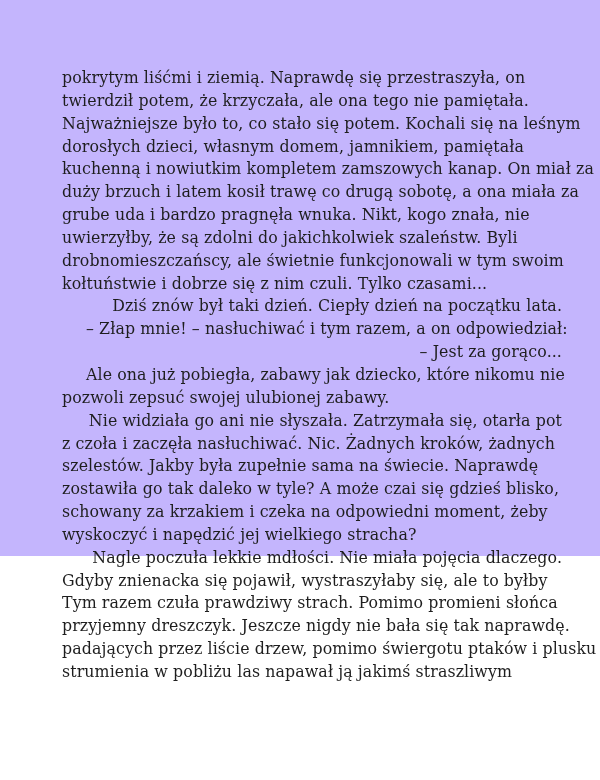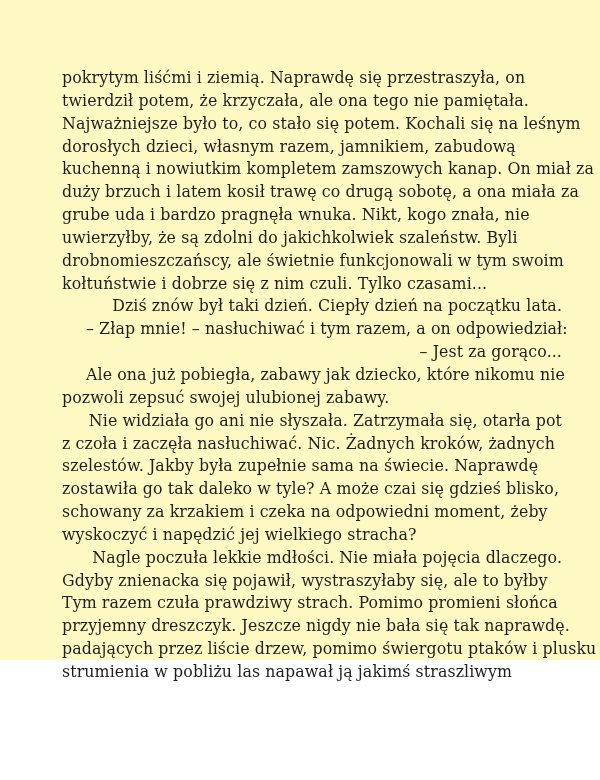--- a/index.html
+++ b/index.html
@@ -8,22 +8,22 @@
   }
   body {
     width: 600px;
     height: 780px;
     background: #ffffff;
     overflow: hidden;
   }
   .page {
     position: relative;
     width: 600px;
-    height: 660px;
-    background: #fef9c3;
+    height: 556px;
+    background: #c4b5fd;
     text-decoration: underline;
   }
   .text-block {
     position: absolute;
     left: 62px;
     top: 67px;
     width: 500px;
     font-family: "DejaVu Serif", "Liberation Serif", serif;
     font-size: 15.8px;
     line-height: 22.85px;
@@ -41,21 +41,21 @@
   }
 </style>
 </head>
 <body>
 
 <div class="page">
   <div class="text-block">
       <div class="text-line">pokrytym liśćmi i ziemią. Naprawdę się przestraszyła, on</div>
       <div class="text-line">twierdził potem, że krzyczała, ale ona tego nie pamiętała.</div>
       <div class="text-line">Najważniejsze było to, co stało się potem. Kochali się na leśnym</div>
-      <div class="text-line">dorosłych dzieci, własnym razem, jamnikiem, zabudową</div>
+      <div class="text-line">dorosłych dzieci, własnym domem, jamnikiem, pamiętała</div>
       <div class="text-line">kuchenną i nowiutkim kompletem zamszowych kanap. On miał za</div>
       <div class="text-line">duży brzuch i latem kosił trawę co drugą sobotę, a ona miała za</div>
       <div class="text-line">grube uda i bardzo pragnęła wnuka. Nikt, kogo znała, nie</div>
       <div class="text-line">uwierzyłby, że są zdolni do jakichkolwiek szaleństw. Byli</div>
       <div class="text-line">drobnomieszczańscy, ale świetnie funkcjonowali w tym swoim</div>
       <div class="text-line">kołtuństwie i dobrze się z nim czuli. Tylko czasami...</div>
       <div class="text-line indent">Dziś znów był taki dzień. Ciepły dzień na początku lata.</div>
       <div class="text-line indent">– Złap mnie! – nasłuchiwać i tym razem, a on odpowiedział:</div>
       <div class="text-line indent">– Jest za gorąco...</div>
       <div class="text-line indent">Ale ona już pobiegła, zabawy jak dziecko, które nikomu nie</div>

